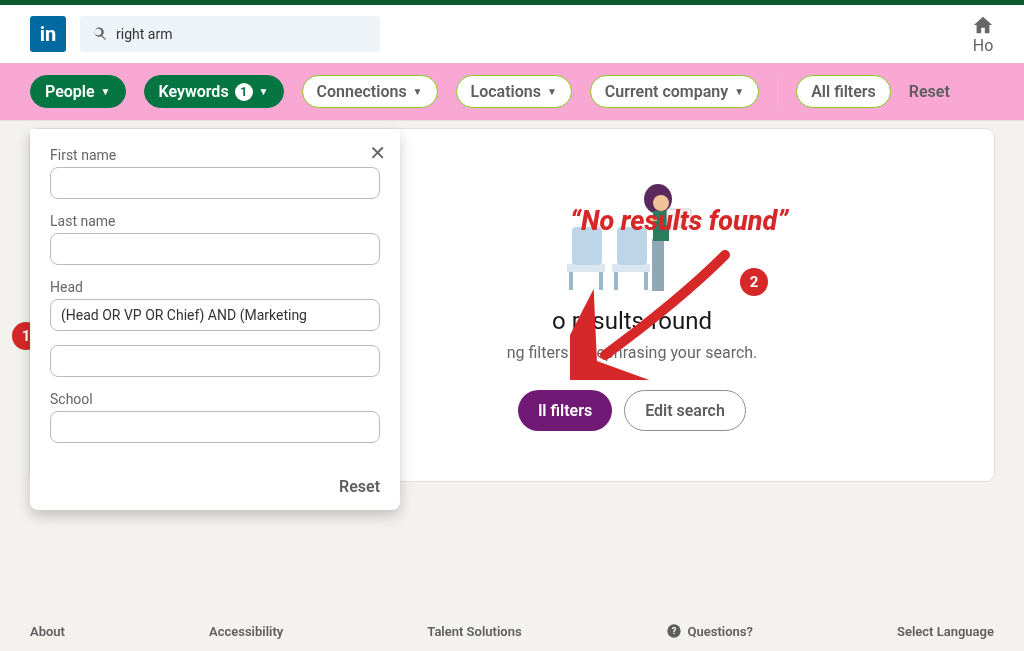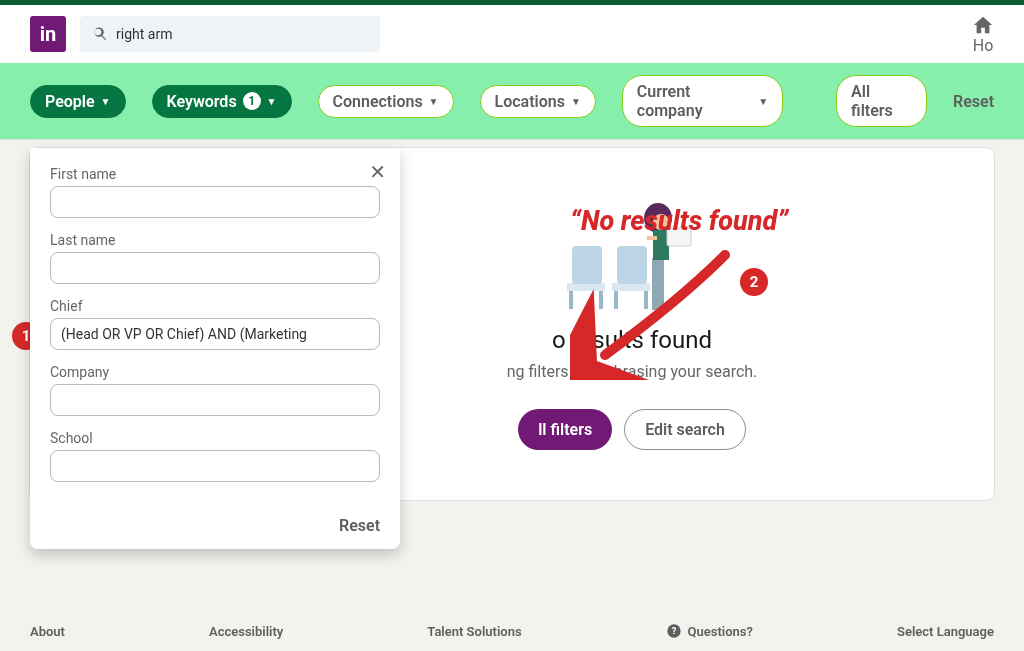--- a/index.html
+++ b/index.html
@@ -1,25 +1,25 @@
 <!DOCTYPE html>
 <html><head>
 <meta charset="utf-8">
 <style>
 * { box-sizing: border-box; margin: 0; padding: 0; font-family: -apple-system, BlinkMacSystemFont, "Segoe UI", Roboto, sans-serif; }
 body { background: #f3f2ef; width: 1024px; height: 651px; overflow: hidden; position: relative; }
 .topbar-green { height: 5px; background: #0a5c2e; }
 .header { background: #fff; display: flex; align-items: center; padding: 8px 30px; height: 58px; }
-.logo { width: 36px; height: 36px; background: #701a75; border-radius: 3px; display: flex; align-items: center; justify-content: center; color: #fff; font-weight: 700; font-size: 20px; margin-right: 14px; }
+.logo { width: 36px; height: 36px; background: #0369a1; border-radius: 3px; display: flex; align-items: center; justify-content: center; color: #fff; font-weight: 700; font-size: 20px; margin-right: 14px; }
 .search-box { background: #eef3f8; border-radius: 4px; display: flex; align-items: center; padding: 0 12px; height: 36px; width: 300px; }
 .search-box svg { width: 16px; height: 16px; fill: #666; margin-right: 8px; }
 .search-box input { border: none; background: transparent; outline: none; font-size: 14px; color: #333; flex: 1; }
 .header-right { margin-left: auto; color: #666; font-size: 16px; text-align: center; }
 .header-right svg { width: 22px; height: 22px; fill: #666; display: block; margin: 0 auto; }
-.filter-bar { background: #86efac; border-bottom: 1px solid #e0e0e0; padding: 12px 30px; display: flex; align-items: center; gap: 26px; }
+.filter-bar { background: #f9a8d4; border-bottom: 1px solid #e0e0e0; padding: 12px 30px; display: flex; align-items: center; gap: 18px; }
 .pill { border-radius: 20px; padding: 6px 14px; font-size: 16px; font-weight: 600; display: inline-flex; align-items: center; gap: 6px; cursor: pointer; }
 .pill-green { background: #057642; color: #fff; border: 1px solid #057642; }
 .pill-white { background: #fff; color: #5e5e5e; border: 1px solid #84cc16; }
 .pill .caret { font-size: 10px; }
 .badge { background: #fff; color: #057642; border-radius: 50%; width: 18px; height: 18px; display: inline-flex; align-items: center; justify-content: center; font-size: 12px; font-weight: 700; }
 .divider { width: 1px; height: 28px; background: #ccc; }
 .reset-link { color: #5e5e5e; font-weight: 600; font-size: 16px; cursor: pointer; }
 .content { position: relative; padding: 0 30px; }
 .results-card { background: #fff; border-radius: 8px; margin-top: 8px; padding: 40px 60px 50px 300px; text-align: center; box-shadow: 0 0 0 1px rgba(0,0,0,0.08); }
 .illustration { margin: 0 auto 8px; width: 150px; height: 130px; position: relative; }
@@ -128,25 +128,24 @@
     </button>
     <div class="field">
       <label>First name</label>
       <input value="" style="">
     </div>
     <div class="field">
       <label>Last name</label>
       <input value="" style="">
     </div>
     <div class="field">
-      <label>Chief</label>
+      <label>Head</label>
       <input value="(Head OR VP OR Chief) AND (Marketing" style="">
     </div>
     <div class="field">
-      <label>Company</label>
       <input value="" style="">
     </div>
     <div class="field">
       <label>School</label>
       <input value="" style="">
     </div>
     <div class="dropdown-footer">
       <span class="reset2">Reset</span>
     </div>
   </div>

